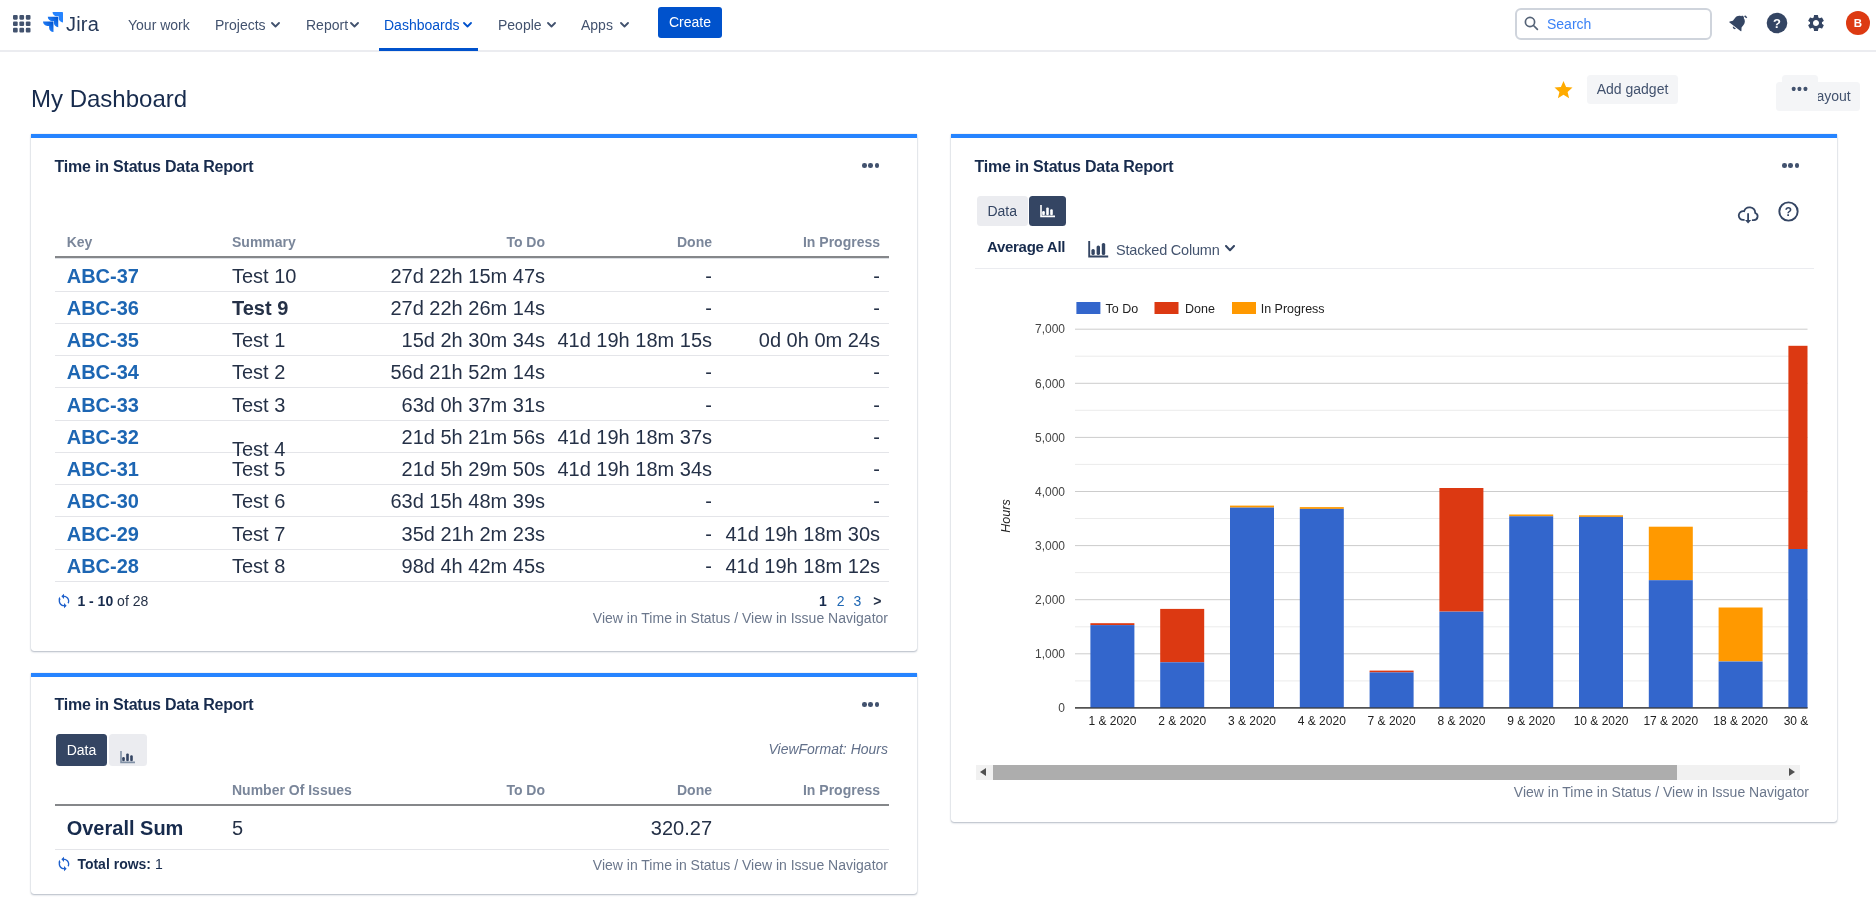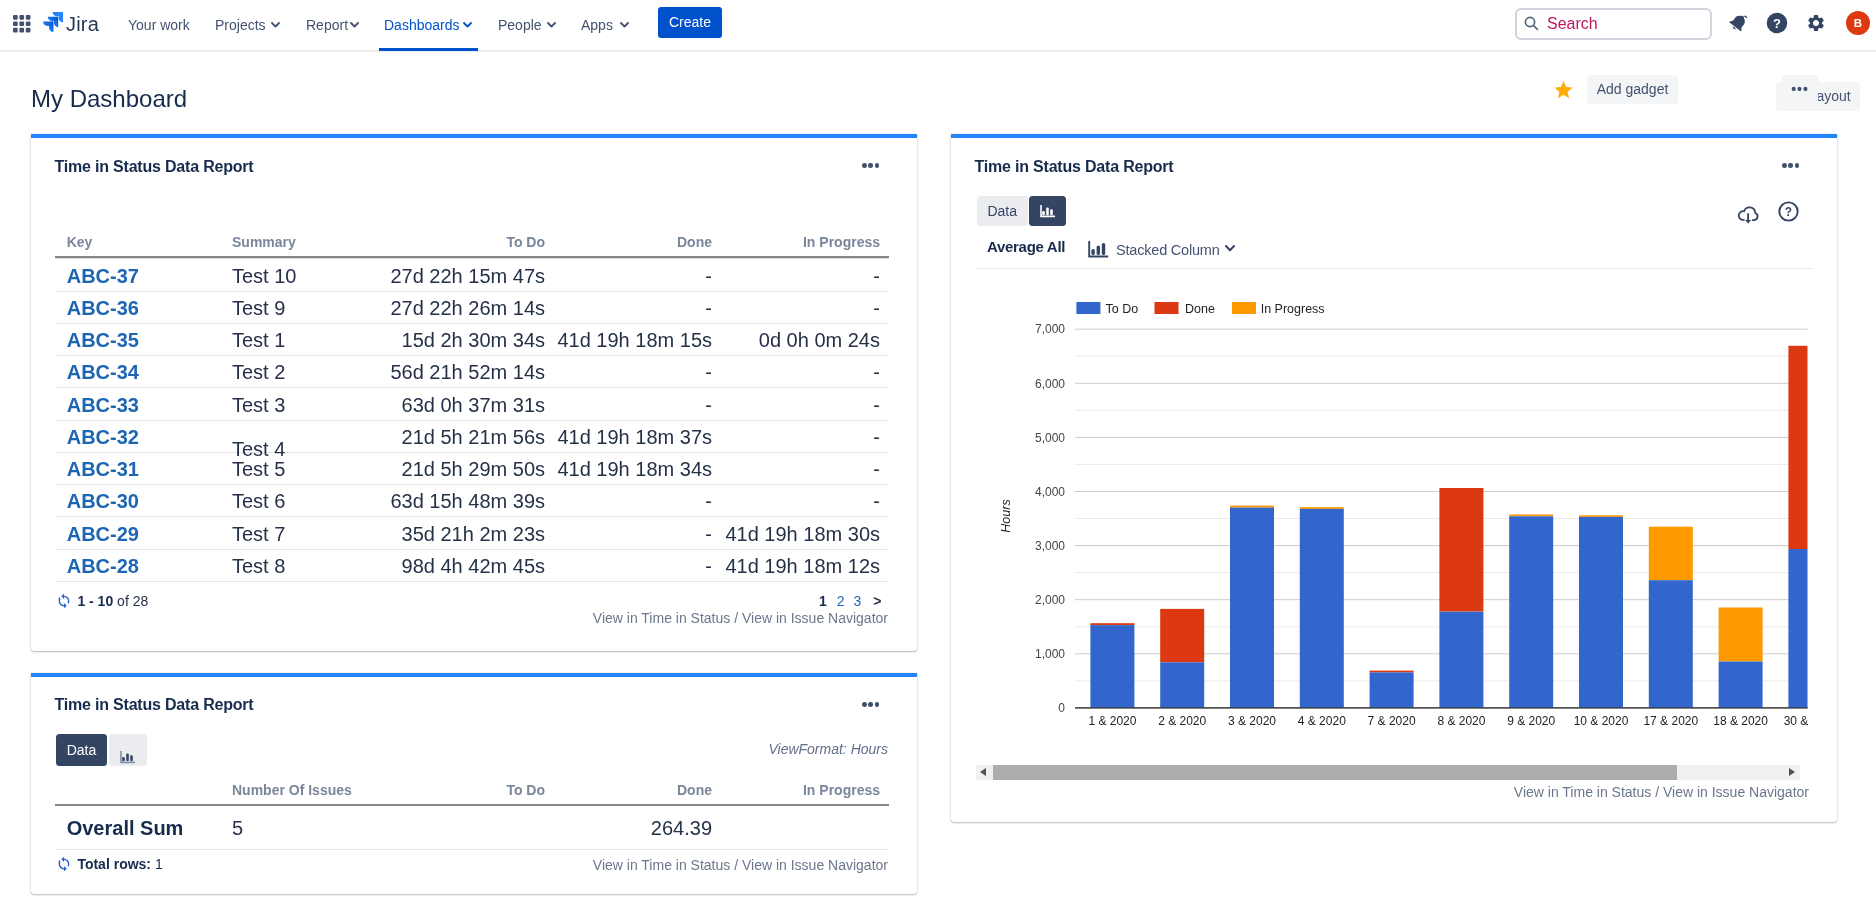--- a/index.html
+++ b/index.html
@@ -93,21 +93,21 @@
   </div>
 <div class="abs" style="left:658px;top:7px;width:64px;height:31px;background:#0052CC;border-radius:3px;color:#fff;font-size:14px;font-weight:500;text-align:center;line-height:31px;">Create</div>
 
 <div class="abs" style="left:1515px;top:8px;width:197px;height:32px;border:2px solid #CFD4DC;border-radius:6px;background:#fff;"></div>
 <div class="abs" style="left:1524px;top:16px;">
     <svg width="15" height="15" viewBox="0 0 15 15">
       <circle cx="6" cy="6" r="4.6" fill="none" stroke="#556377" stroke-width="1.7"></circle>
       <path d="M9.5 9.5 L13.4 13.4" stroke="#556377" stroke-width="1.7" stroke-linecap="round"></path>
     </svg>
   </div>
-<div class="abs" style="left:1547px;top:16px;font-size:16px;color:#be185d;line-height:16px;">Search</div>
+<div class="abs" style="left:1547px;top:16px;font-size:14px;color:#3b82f6;line-height:16px;">Search</div>
 <div class="abs" style="left:1727px;top:12px;">
     <svg width="22" height="22" viewBox="0 0 24 24">
       <g transform="rotate(38 12 12)" fill="#344563">
 <path d="M12 2.6c-.9 0-1.6.6-1.8 1.4C7.6 4.7 6 7 6 9.6v3.8l-2.1 2.9c-.3.4 0 1 .5 1h15.2c.5 0 .8-.6.5-1L18 13.4V9.6c0-2.6-1.6-4.9-4.2-5.6-.2-.8-.9-1.4-1.8-1.4z"></path>
 <path d="M9.9 18.3a2.2 2.2 0 0 0 4.2 0z"></path>
 </g>
       <path d="M19.2 4.2l2.4 2.1" stroke="#344563" stroke-width="1.6" fill="none"></path>
     </svg>
   </div>
 <div class="abs" style="left:1766px;top:12px;">
@@ -150,21 +150,21 @@
 <div class="abs" style="left:24px;top:119.7px;width:834px;height:1px;background:#dcdfe4;"></div>
 <div class="abs trow" style="left:24px;top:121.5px;width:834px;height:32.25px;">
 <span class="abs klink" style="left:11.7px;top:0;">ABC-37</span>
 <span class="abs" style="left:177px;top:0;">Test 10</span>
 <span class="abs ra" style="left:300px;top:0;width:190px;">27d 22h 15m 47s</span>
 <span class="abs ra" style="left:490px;top:0;width:167px;">-</span>
 <span class="abs ra" style="left:660px;top:0;width:165px;">-</span>
 </div>
 <div class="abs trow" style="left:24px;top:153.8px;width:834px;height:32.25px;">
 <span class="abs klink" style="left:11.7px;top:0;">ABC-36</span>
-<span class="abs" style="left:177px;top:0;">Test 9</span>
+<span class="abs" style="left:177px;top:0;font-weight:bold;">Test 9</span>
 <span class="abs ra" style="left:300px;top:0;width:190px;">27d 22h 26m 14s</span>
 <span class="abs ra" style="left:490px;top:0;width:167px;">-</span>
 <span class="abs ra" style="left:660px;top:0;width:165px;">-</span>
 </div>
 <div class="abs trow" style="left:24px;top:186.0px;width:834px;height:32.25px;">
 <span class="abs klink" style="left:11.7px;top:0;">ABC-35</span>
 <span class="abs" style="left:177px;top:0;">Test 1</span>
 <span class="abs ra" style="left:300px;top:0;width:190px;">15d 2h 30m 34s</span>
 <span class="abs ra" style="left:490px;top:0;width:167px;">41d 19h 18m 15s</span>
 <span class="abs ra" style="left:660px;top:0;width:165px;">0d 0h 0m 24s</span>
@@ -248,21 +248,21 @@
 <div class="abs" style="right:29px;top:64px;font-size:14px;font-style:italic;color:#62708a;font-weight:500;">ViewFormat: Hours</div>
 
 <div class="thead" style="left:201px;top:106px;">Number Of Issues</div>
 <div class="thead ra" style="left:324px;top:106px;width:190px;">To Do</div>
 <div class="thead ra" style="left:514px;top:106px;width:167px;">Done</div>
 <div class="thead ra" style="left:684px;top:106px;width:165px;">In Progress</div>
 <div class="abs" style="left:24px;top:126.5px;width:834px;height:2.2px;background:#85878a;"></div>
 <div class="abs trow" style="left:24px;top:128.7px;width:834px;height:44px;line-height:44px;">
 <span class="abs" style="left:11.7px;top:0;font-weight:700;color:#172B4D;height:44px;">Overall Sum</span>
 <span class="abs" style="left:177px;top:0;height:44px;">5</span>
-<span class="abs ra" style="left:490px;top:0;width:167px;height:44px;">264.39</span>
+<span class="abs ra" style="left:490px;top:0;width:167px;height:44px;">320.27</span>
 </div>
 <div class="abs" style="left:25px;top:179px;">
       <svg width="16" height="16" viewBox="0 0 24 24">
         <path fill="#1e60cc" d="M12 4V1L8 5l4 4V6c3.31 0 6 2.69 6 6 0 1.01-.25 1.97-.7 2.8l1.46 1.46A7.93 7.93 0 0 0 20 12c0-4.42-3.58-8-8-8zm0 14c-3.31 0-6-2.69-6-6 0-1.01.25-1.97.7-2.8L5.24 5.74A7.93 7.93 0 0 0 4 12c0 4.42 3.58 8 8 8v3l4-4-4-4v3z"></path>
       </svg>
     </div>
 <div class="abs" style="left:46.4px;top:180px;font-size:14px;line-height:15px;"><b>Total rows:</b> 1</div>
 <div class="vlink" style="right:29px;top:181px;">View in Time in Status / View in Issue Navigator</div>
 </div>
 

